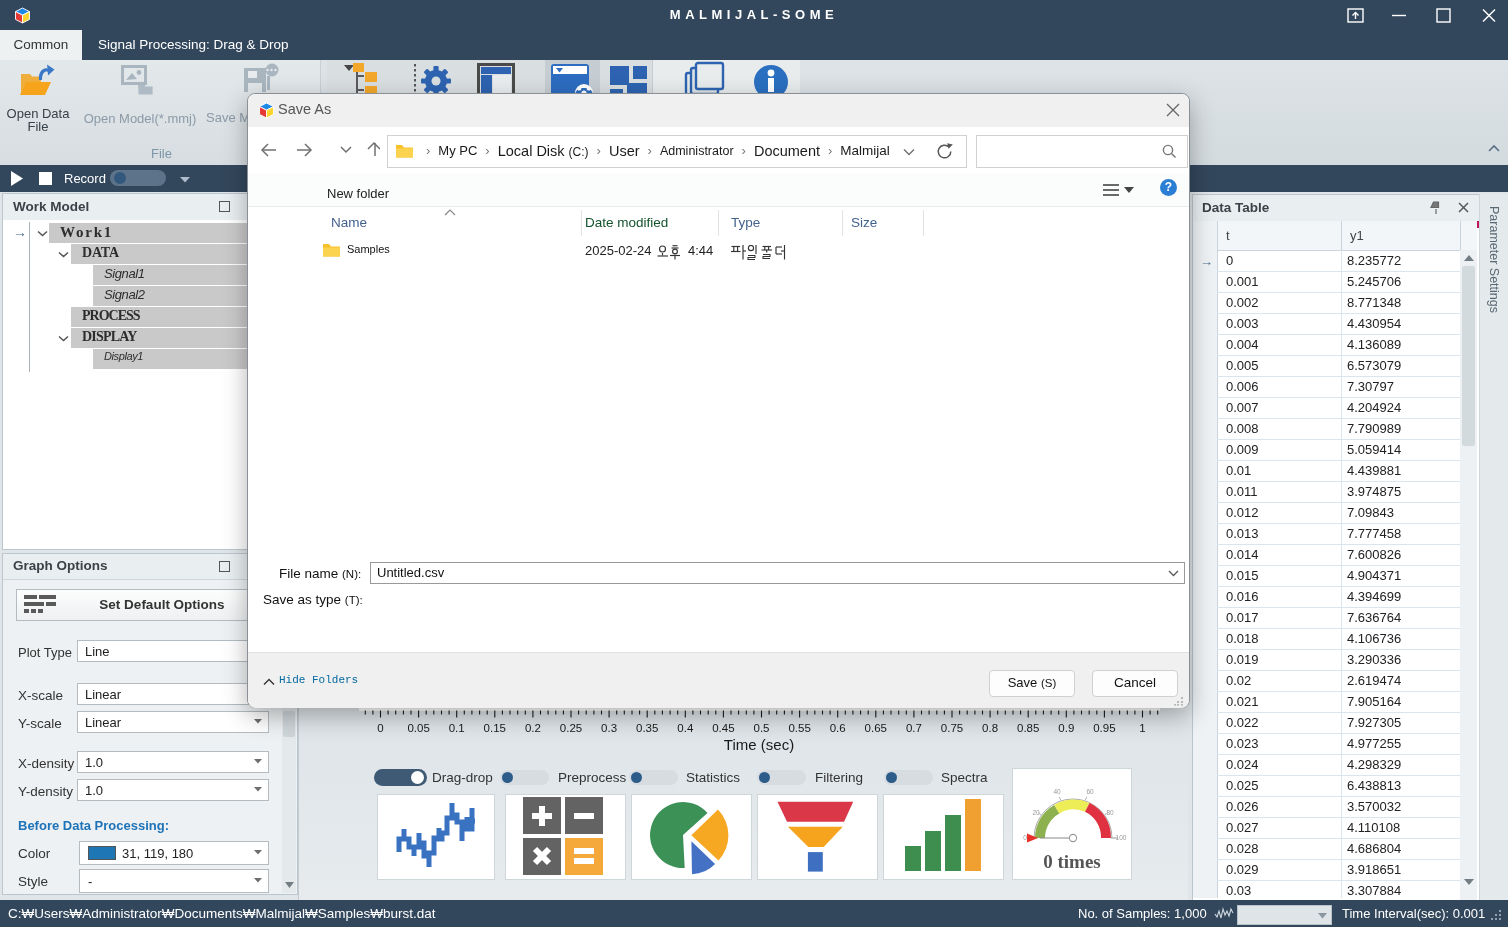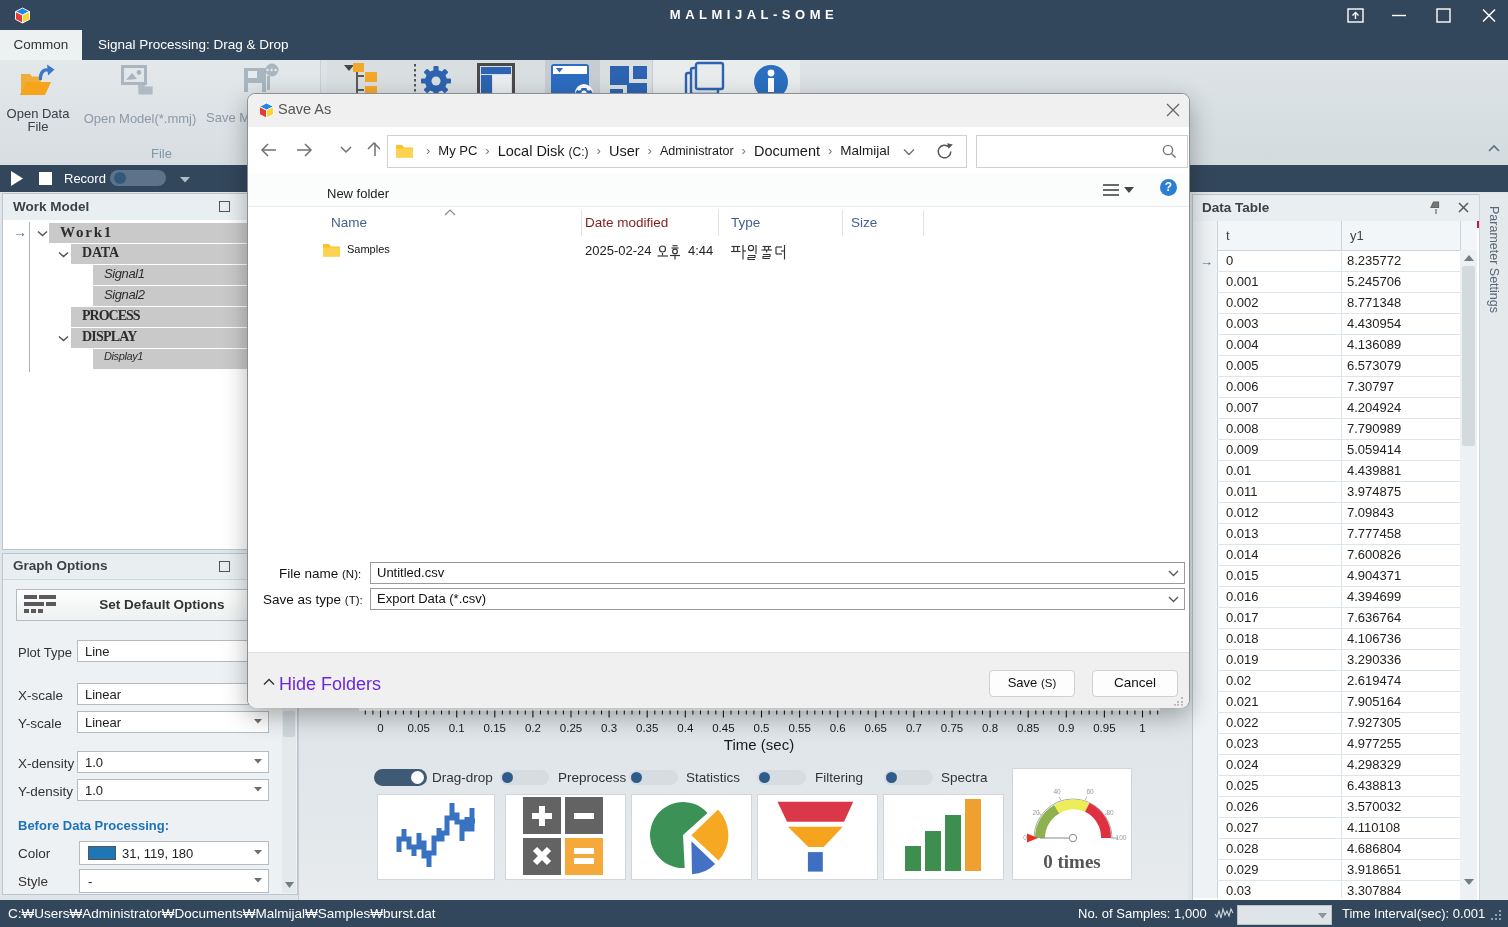--- a/index.html
+++ b/index.html
@@ -774,21 +774,21 @@
       </svg>
     <div class="abs" style="left:912px;top:6px;width:17px;height:17px;border-radius:9px;background:#2a7fd4;color:#fff;font-size:12px;font-weight:bold;text-align:center;line-height:17px;">?</div>
   </div>
   <div class="abs" style="left:0;top:112px;width:100%;height:1px;background:#ebebeb;"></div>
 
   <div class="abs" style="left:0;top:113px;width:100%;height:32px;background:#fff;">
     <span style="position:absolute;left:83px;top:8px;font-size:13.5px;color:#42628e;">Name</span>
     <svg class="abs" style="left:196px;top:2px;" width="12" height="7" viewBox="0 0 12 7">
         <path d="M1,6 L6,1 L11,6" stroke="#888" stroke-width="1.2" fill="none"></path>
       </svg>
-    <span style="position:absolute;left:337px;top:8px;font-size:13.5px;color:#7f1d1d;">Date modified</span>
+    <span style="position:absolute;left:337px;top:8px;font-size:13.5px;color:#14532d;">Date modified</span>
     <span style="position:absolute;left:483px;top:8px;font-size:13.5px;color:#42628e;">Type</span>
     <span style="position:absolute;left:603px;top:8px;font-size:13.5px;color:#42628e;">Size</span>
     <div class="abs" style="left:333px;top:3px;width:1px;height:26px;background:#e2e2e2;"></div>
     <div class="abs" style="left:470px;top:3px;width:1px;height:26px;background:#e2e2e2;"></div>
     <div class="abs" style="left:594px;top:3px;width:1px;height:26px;background:#e2e2e2;"></div>
     <div class="abs" style="left:675px;top:3px;width:1px;height:26px;background:#e2e2e2;"></div>
   </div>
 
   <div class="abs" style="left:0;top:146px;width:100%;height:22px;">
     <svg class="abs" style="left:74px;top:2px;" width="19" height="16" viewBox="0 0 19 16">
@@ -838,33 +838,27 @@
 
   <div class="abs" style="left:0;top:462px;width:100%;height:96px;background:#fff;">
     <span style="position:absolute;left:31px;top:10px;font-size:13.5px;color:#111;">File name <span style="font-size:11.5px;">(N):</span></span>
     <div class="abs" style="left:122px;top:6px;width:813px;height:20px;border:1px solid #999;background:#fff;">
       <span style="position:absolute;left:6px;top:2px;font-size:13px;color:#111;">Untitled.csv</span>
       <svg class="abs" style="left:797px;top:7px;" width="11" height="7" viewBox="0 0 11 7">
           <path d="M1,1 L5.5,5.5 L10,1" stroke="#555" stroke-width="1.3" fill="none"></path>
         </svg>
     </div>
     <span style="position:absolute;left:15px;top:36px;font-size:13.5px;color:#111;">Save as type <span style="font-size:11.5px;">(T):</span></span>
-    <div class="abs" style="left:122px;top:32px;width:813px;height:20px;border:1px solid #999;background:#fff;">
-      <span style="position:absolute;left:6px;top:2px;font-size:13px;color:#111;">Export Data (*.csv)</span>
-      <svg class="abs" style="left:797px;top:7px;" width="11" height="7" viewBox="0 0 11 7">
-          <path d="M1,1 L5.5,5.5 L10,1" stroke="#555" stroke-width="1.3" fill="none"></path>
-        </svg>
-    </div>
   </div>
 
   <div class="abs" style="left:0;top:558px;width:100%;height:55px;background:#f0f0f0;border-top:1px solid #dfdfdf;border-radius:0 0 8px 8px;">
     <svg class="abs" style="left:15px;top:25px;" width="12" height="8" viewBox="0 0 12 8">
         <path d="M1,6.5 L6,1.5 L11,6.5" stroke="#333" stroke-width="1.4" fill="none"></path>
       </svg>
-    <span style="position:absolute;left:31px;top:21px;font-size:18px;color:#6d28d9;">Hide Folders</span>
+    <span style="position:absolute;left:31px;top:21px;font-size:11px;color:#0369a1;font-family:Liberation Mono, monospace;">Hide Folders</span>
     <div class="abs" style="left:741px;top:17px;width:84px;height:25px;background:#fdfdfd;border:1px solid #d0d0d0;border-radius:4px;text-align:center;font-size:13px;color:#111;line-height:24px;">Save <span style="font-size:11.5px;">(S)</span></div>
     <div class="abs" style="left:844px;top:17px;width:84px;height:25px;background:#fdfdfd;border:1px solid #d0d0d0;border-radius:4px;text-align:center;font-size:13.5px;color:#111;line-height:24px;">Cancel</div>
     <svg class="abs" style="left:926px;top:44px;" width="10" height="9" viewBox="0 0 10 9">
         <g fill="#b8b8b8">
           <rect x="7" y="0" width="2" height="2"></rect>
           <rect x="7" y="4" width="2" height="2"></rect>
           <rect x="3" y="4" width="2" height="2"></rect>
           <rect x="7" y="7" width="2" height="1.6"></rect>
           <rect x="3" y="7" width="2" height="1.6"></rect>
           <rect x="0" y="7" width="2" height="1.6"></rect>

